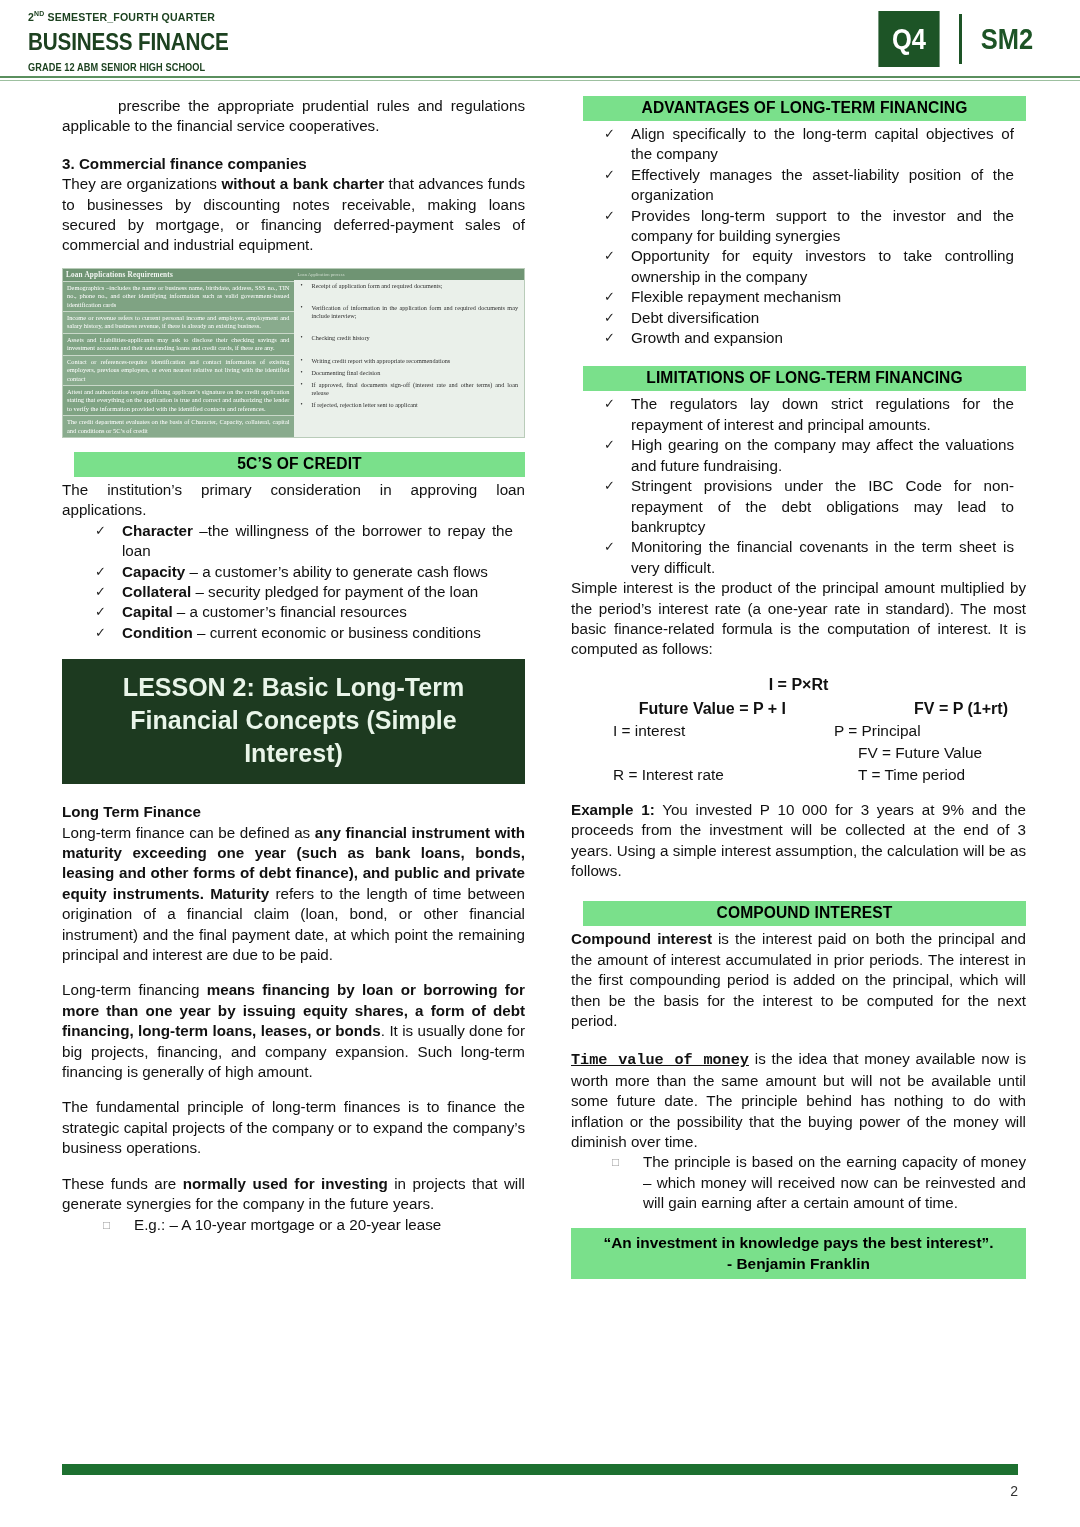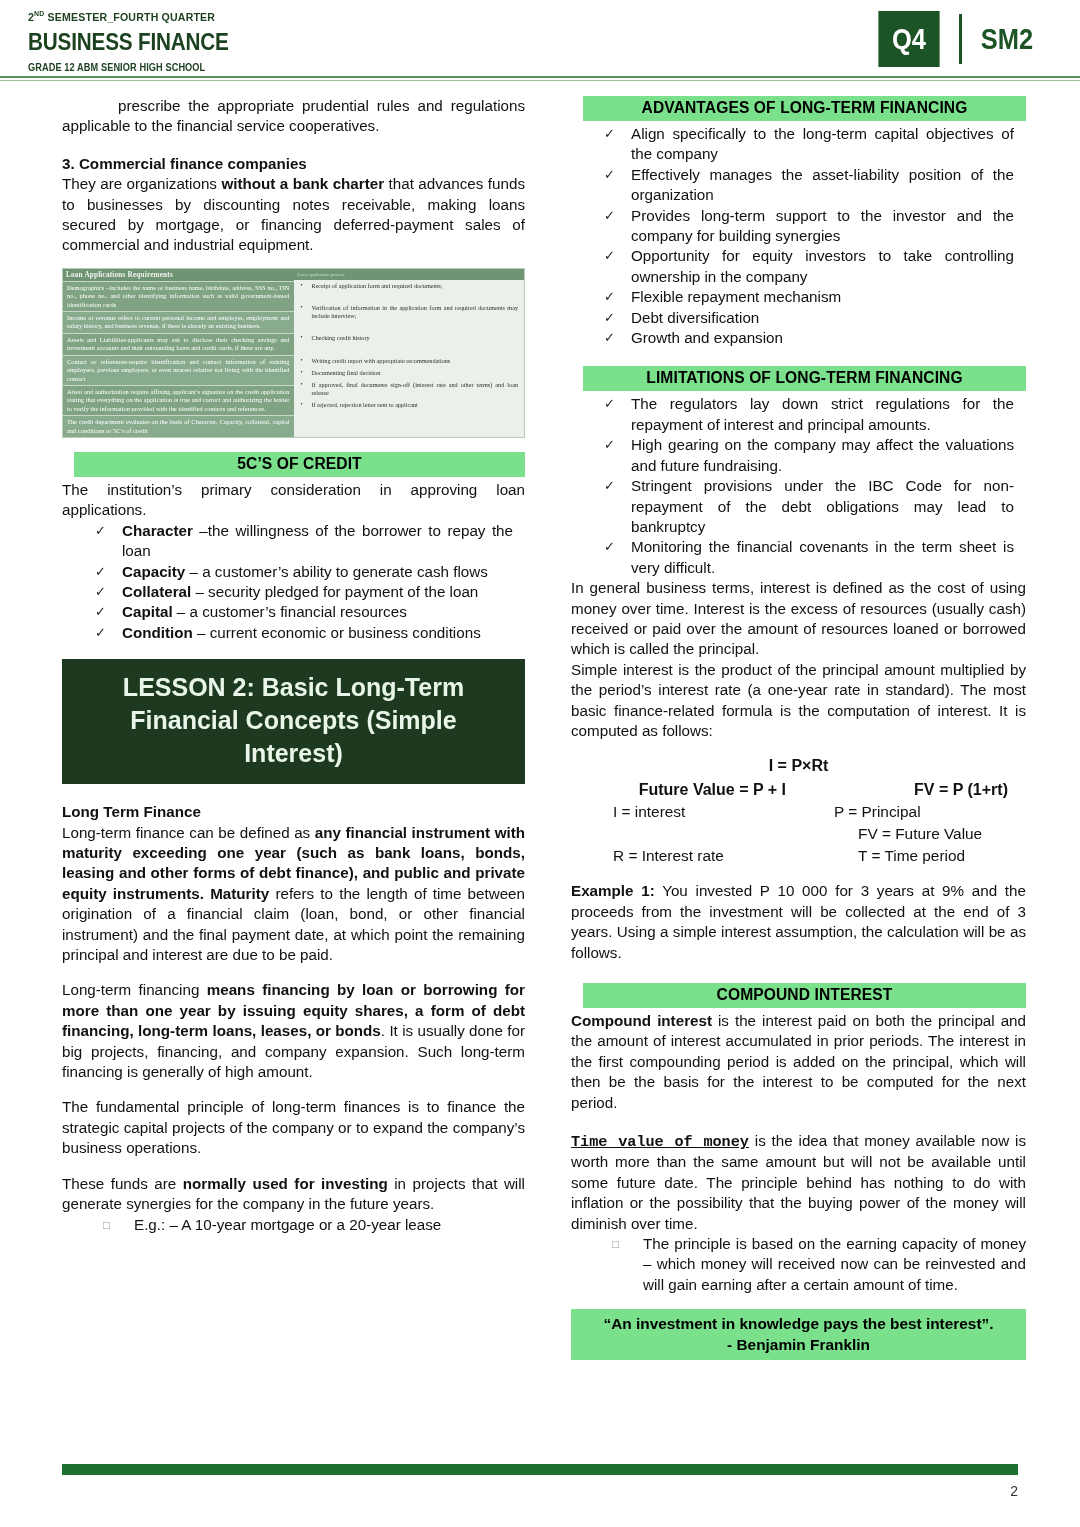--- a/index.html
+++ b/index.html
@@ -375,21 +375,20 @@
         <li>Growth and expansion</li>
       </ul>
 
       <div class="bar" style="margin-top:18px">LIMITATIONS OF LONG-TERM FINANCING</div>
       <ul class="checks">
         <li>The regulators lay down strict regulations for the repayment of interest and principal amounts.</li>
         <li>High gearing on the company may affect the valuations and future fundraising.</li>
         <li>Stringent provisions under the IBC Code for non-repayment of the debt obligations may lead to bankruptcy</li>
         <li>Monitoring the financial covenants in the term sheet is very difficult.</li>
       </ul>
-      <p class="just">In general business terms, interest is defined as the cost of using money over time. Interest is the excess of resources (usually cash) received or paid over the amount of resources loaned or borrowed which is called the principal.</p>
 
       <p class="just">Simple interest is the product of the principal amount multiplied by the period’s interest rate (a one-year rate in standard). The most basic finance-related formula is the computation of interest. It is computed as follows:</p>
 
       <div class="formula-block">
         <div class="f-center" style="margin-bottom:2px">I =  P×Rt</div>
         <div class="f-row">
           <div class="f-l f-bold" style="text-align:right;padding-right:0">Future Value = P + I</div>
           <div class="f-r f-bold" style="text-align:right;padding-right:18px">FV  = P (1+rt)</div>
         </div>
         <div class="f-row">

